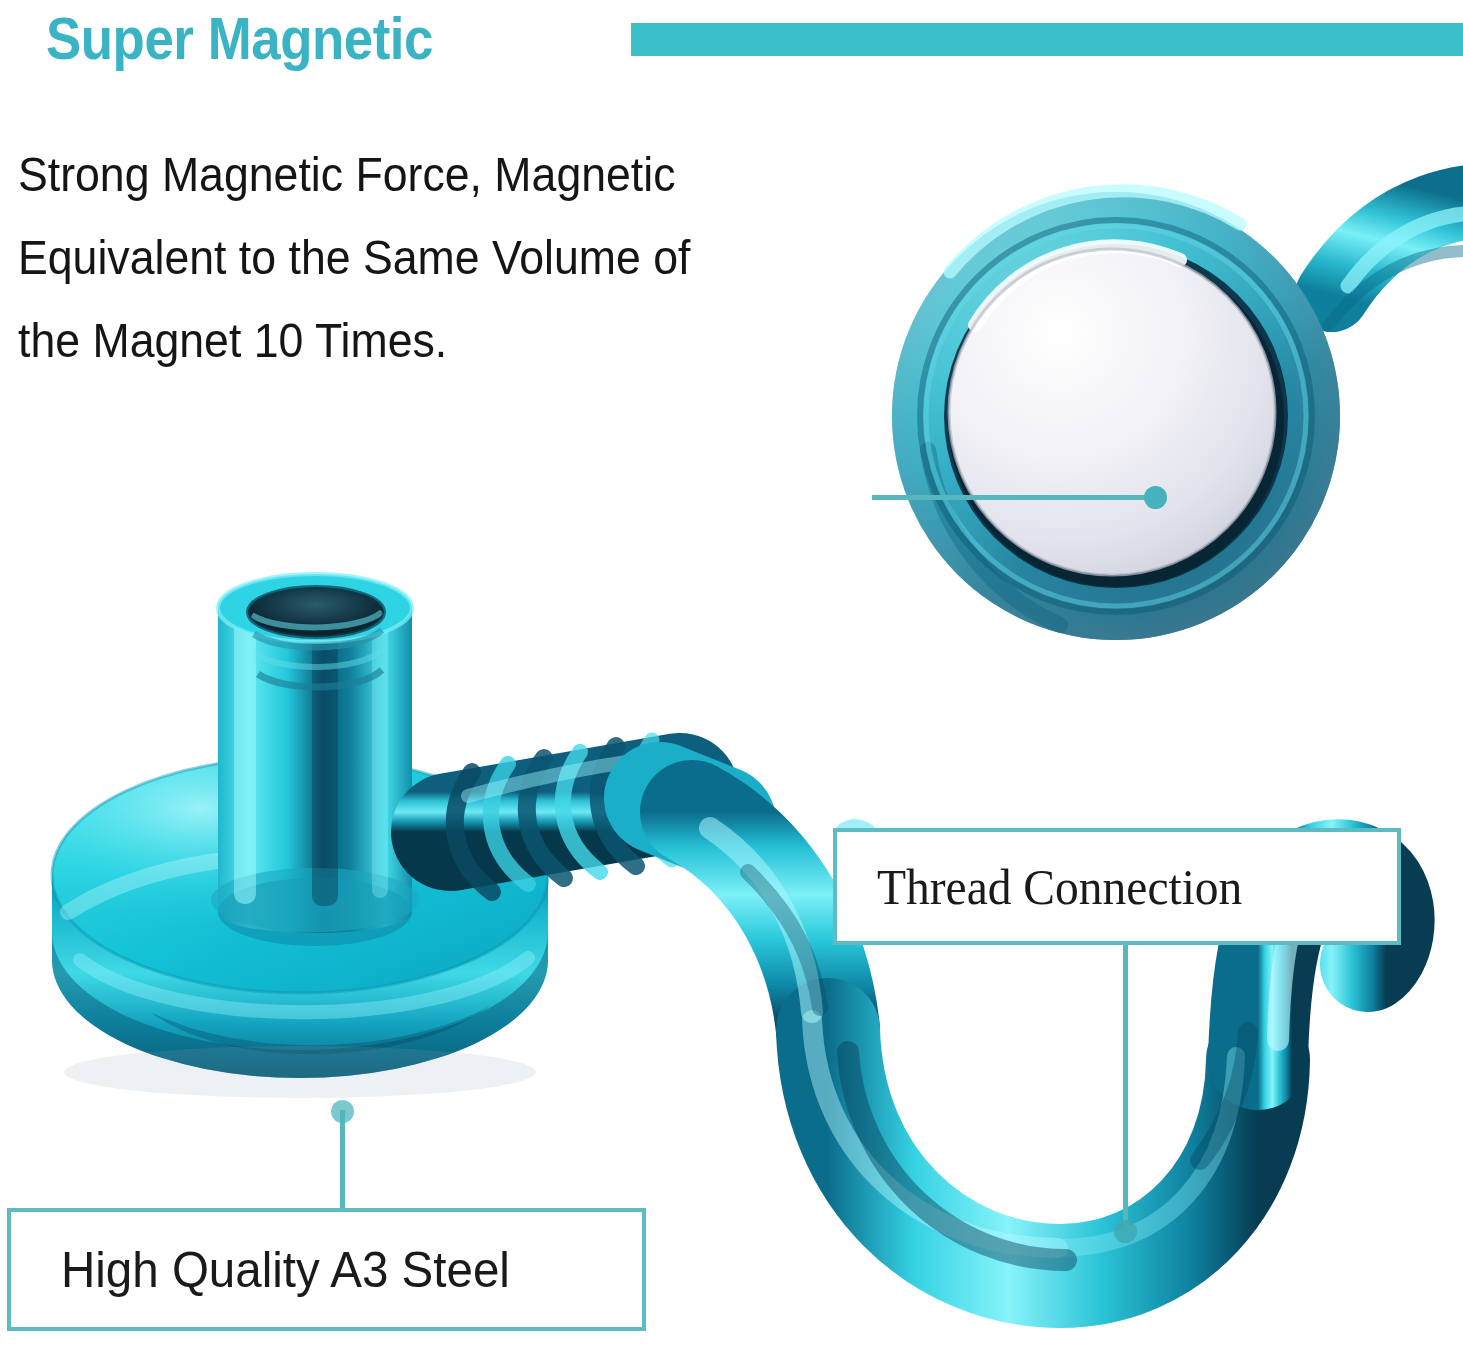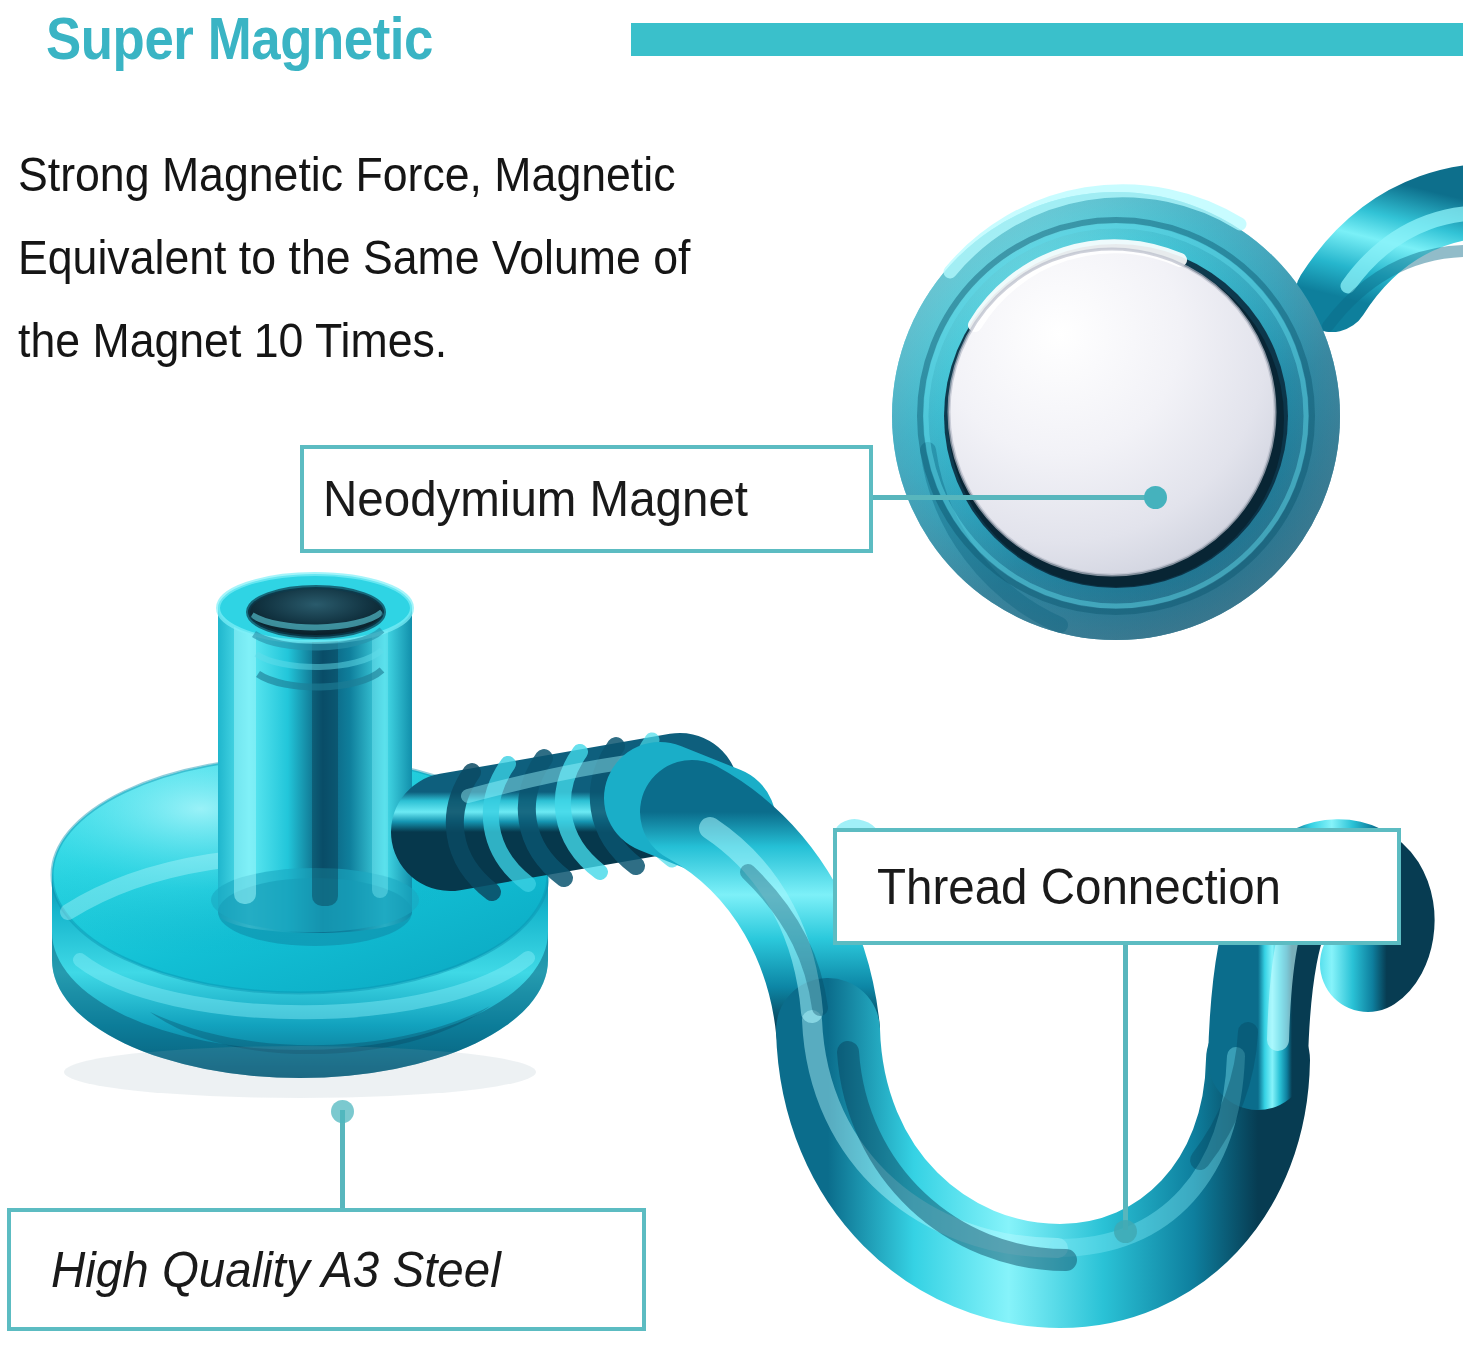--- a/index.html
+++ b/index.html
@@ -34,21 +34,21 @@
     box-sizing:border-box;
     display:flex;align-items:center;
     z-index:40;
   }
   .callout span{
     font-size:50px;color:#1a1a1a;white-space:nowrap;
     transform:scaleX(0.95);transform-origin:left center;
   }
   #callout-neodymium{left:300px;top:445px;width:573px;height:108px;padding-left:19px;}
   #callout-thread{left:833px;top:828px;width:568px;height:117px;padding-left:40px;}
-  #callout-steel{left:7px;top:1208px;width:639px;height:123px;padding-left:40px;font-style:italic;}
+  #callout-steel{left:7px;top:1208px;width:639px;height:123px;padding-left:50px;}
 
   
   .leader{position:absolute;background:#58b6bd;z-index:38;}
   .leader-dot{position:absolute;border-radius:50%;background:#45b2bd;z-index:39;}
 
   #leader-neodymium-line{left:872px;top:495px;width:284px;height:5px;}
   #leader-neodymium-dot{left:1144px;top:486px;width:23px;height:23px;}
 
   #leader-thread-line{left:1123px;top:943px;width:5px;height:287px;}
   #leader-thread-dot{left:1114px;top:1220px;width:23px;height:23px;background:#3fa9b4;opacity:.85;}
@@ -287,25 +287,22 @@
 
   <div class="leader" id="leader-neodymium-line"></div>
   <div class="leader-dot" id="leader-neodymium-dot"></div>
 
   <div class="leader" id="leader-thread-line"></div>
   <div class="leader-dot" id="leader-thread-dot"></div>
 
   <div class="leader" id="leader-steel-line"></div>
   <div class="leader-dot" id="leader-steel-dot"></div>
 
-  <div class="callout" id="callout-neodymium" style="border-color: rgb(92, 188, 194);">
-    <span>Neodymium Magnet</span>
-  </div>
-
-  <div class="callout" id="callout-thread" style="border-color: rgb(92, 188, 194);">
+
+  <div class="callout" id="callout-thread" style="border-color: rgb(92, 188, 194); font-family: Liberation Serif, serif;">
     <span>Thread Connection</span>
   </div>
 
   <div class="callout" id="callout-steel" style="border-color: rgb(92, 188, 194);">
     <span>High Quality A3 Steel</span>
   </div>
 
 </div>
 
 </body></html>

